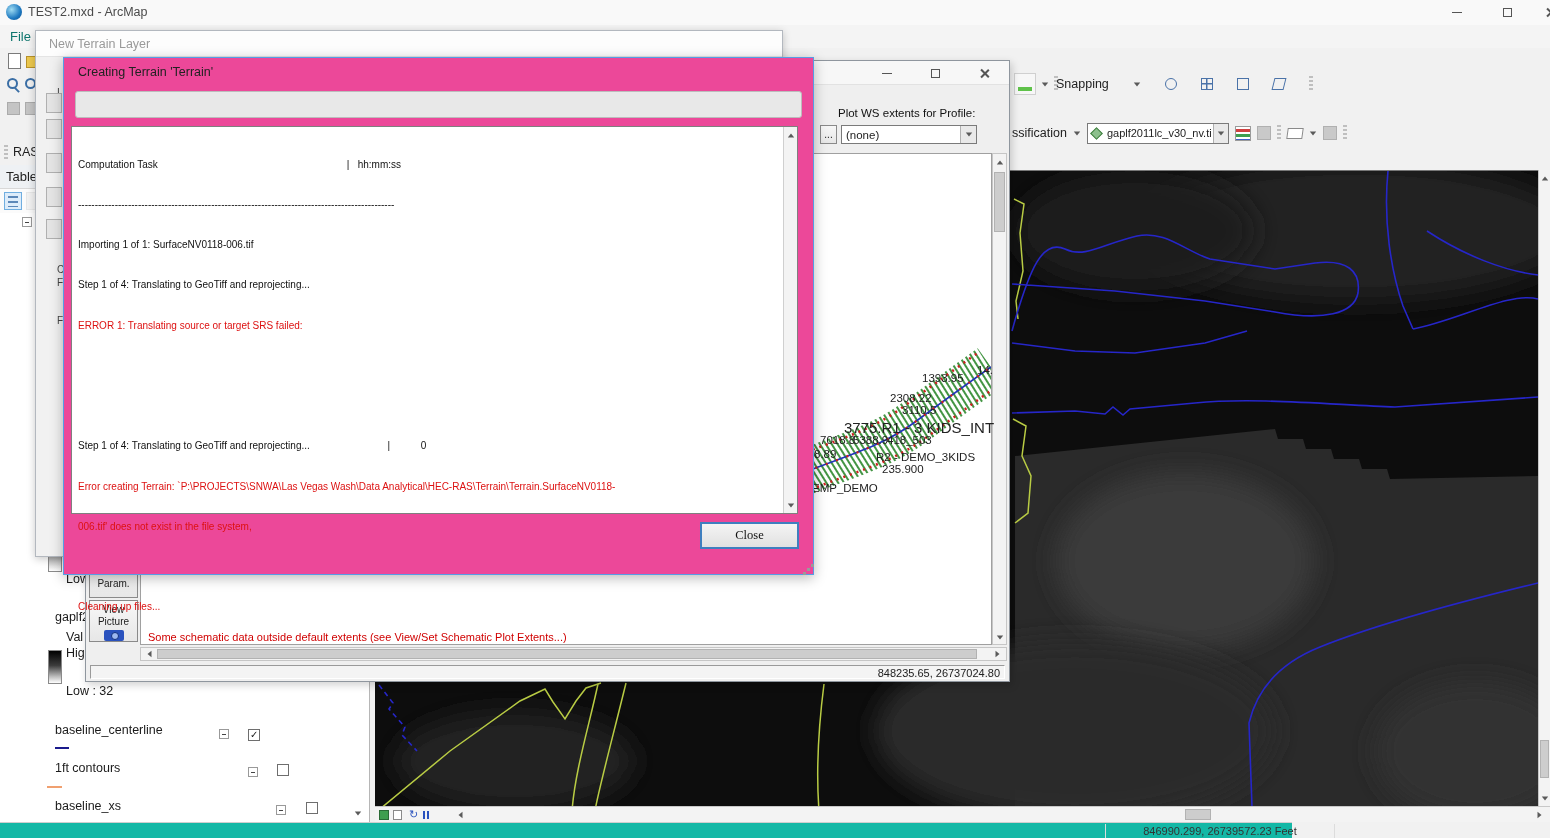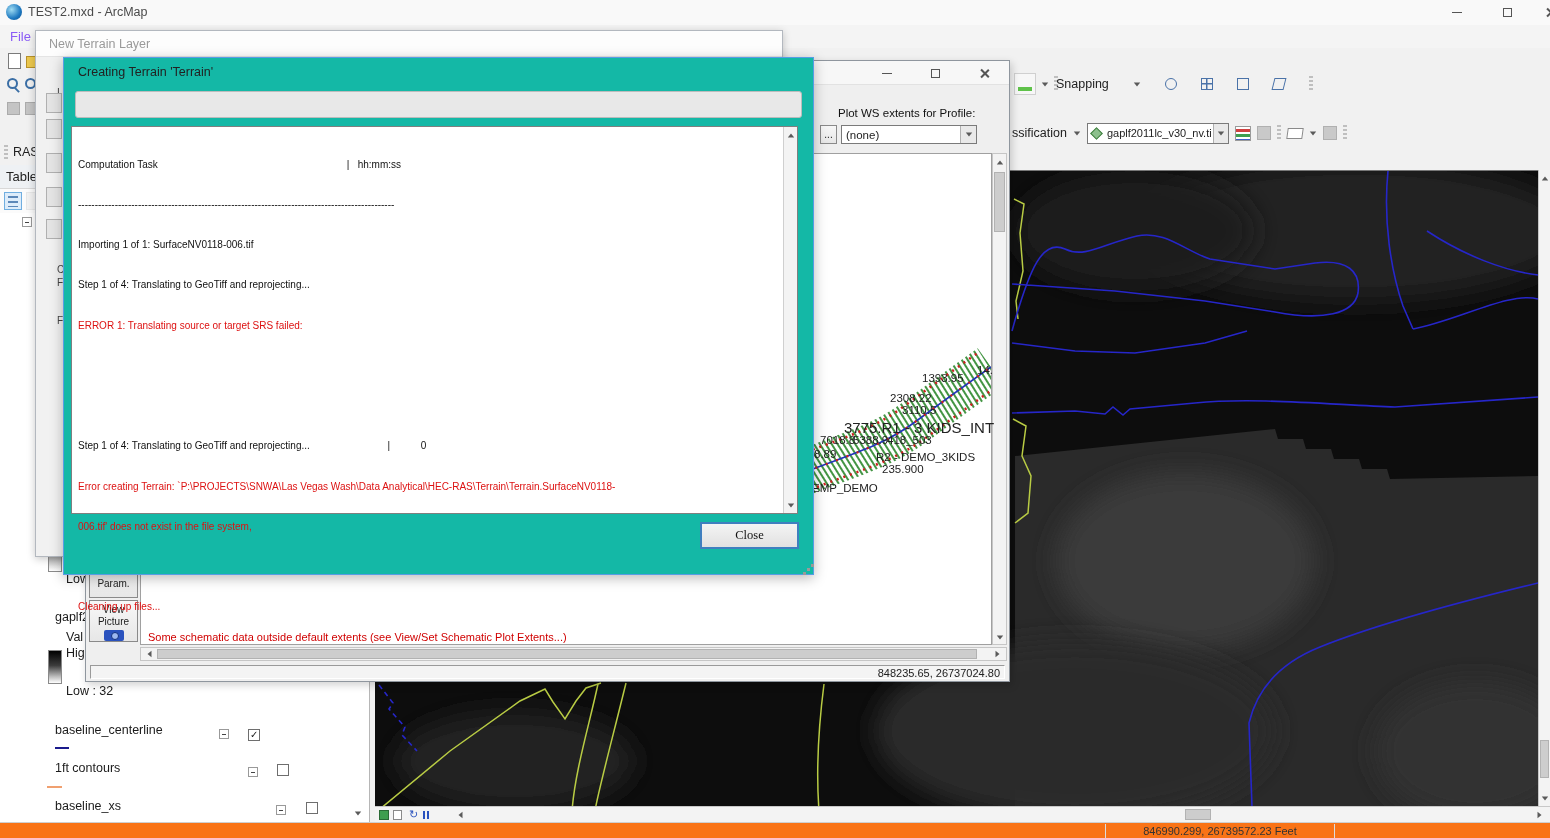--- a/index.html
+++ b/index.html
@@ -63,21 +63,21 @@
       </div>
     <div class="abs sbtn" style="left:1490px;top:0;width:34px;height:25px">
         <span class="g-restore"></span>
       </div>
     <div class="abs sbtn" style="left:1536px;top:0;width:28px;height:25px">
         <span class="g-close"></span>
       </div>
   </div>
 
   <div class="abs" style="left:0;top:25px;width:1550px;height:23px;background:#f4f4f4">
-    <div class="abs lbl" style="left:10px;top:4px;font-size:13px;color:#8b5cf6">File</div>
+    <div class="abs lbl" style="left:10px;top:4px;font-size:13px;color:#0f766e">File</div>
   </div>
 
   <div class="abs" style="left:0;top:48px;width:370px;height:120px;background:#f1f1f1">
     <div class="abs" style="left:8px;top:5px;width:13px;height:16px;background:#fff;border:1px solid #7a7a7a"></div>
     <div class="abs" style="left:26px;top:8px;width:16px;height:12px;background:#ecc84e;border:1px solid #b8922a"></div>
     <div class="abs" style="left:7px;top:30px;width:11px;height:11px;border:2px solid #3a6ea5;border-radius:50%"></div>
     <div class="abs" style="left:14px;top:41px;width:6px;height:2px;background:#3a6ea5;transform:rotate(45deg)"></div>
     <div class="abs" style="left:25px;top:30px;width:11px;height:11px;border:2px solid #3a6ea5;border-radius:50%"></div>
     <div class="abs" style="left:7px;top:54px;width:13px;height:13px;background:#c4c4c4;border:1px solid #ababab"></div>
     <div class="abs" style="left:25px;top:54px;width:13px;height:13px;background:#c4c4c4;border:1px solid #ababab"></div>
@@ -143,21 +143,21 @@
     <div class="abs" style="left:48px;top:4px;width:2px;height:8px;background:#2a52be;box-shadow:4px 0 0 #2a52be"></div>
     <div class="abs sbtn" style="left:78px;top:2px;width:14px;height:12px">
         <span class="tri tri-left tri-sm"></span>
       </div>
     <div class="abs thumb" style="left:810px;top:2px;width:26px;height:11px"></div>
     <div class="abs sbtn" style="left:1157px;top:2px;width:14px;height:12px">
         <span class="tri tri-right tri-sm"></span>
       </div>
   </div>
 
-  <div class="abs" style="left:0;top:822px;width:1550px;height:16px;background:#f97316;border-top:1px solid #cfcfcf">
+  <div class="abs" style="left:0;top:822px;width:1292px;height:16px;background:#14b8a6;border-top:1px solid #cfcfcf">
     <div class="abs" style="left:1105px;top:1px;width:1px;height:14px;background:#dcdcdc"></div>
     <div class="abs lbl" style="left:1112px;top:2px;width:216px;text-align:center;font-size:11px;color:#333">846990.299, 26739572.23 Feet</div>
     <div class="abs" style="left:1334px;top:1px;width:1px;height:14px;background:#dcdcdc"></div>
   </div>
 
   <div class="abs" style="left:0;top:165px;width:370px;height:657px;background:#fff;border-right:1px solid #b6b6b6;z-index:3">
     <div class="abs" style="left:0;top:0;width:369px;height:24px;background:#eef1f4;border-bottom:1px solid #d8d8d8">
       <span class="abs lbl" style="left:6px;top:4px;font-size:13px;color:#222">Table</span>
     </div>
     <div class="abs" style="left:0;top:24px;width:369px;height:24px;background:#fbfbfb">
@@ -371,21 +371,21 @@
     <div class="abs" style="left:10px;top:62px;width:16px;height:20px;background:#e4e4e4;border:1px solid #b0b0b0"></div>
     <div class="abs" style="left:10px;top:88px;width:16px;height:20px;background:#e4e4e4;border:1px solid #b0b0b0"></div>
     <div class="abs" style="left:10px;top:122px;width:16px;height:20px;background:#e4e4e4;border:1px solid #b0b0b0"></div>
     <div class="abs" style="left:10px;top:156px;width:16px;height:20px;background:#e4e4e4;border:1px solid #b0b0b0"></div>
     <div class="abs" style="left:10px;top:188px;width:16px;height:20px;background:#e4e4e4;border:1px solid #b0b0b0"></div>
     <span class="abs lbl" style="left:21px;top:233px;font-size:10px;color:#444">C</span>
     <span class="abs lbl" style="left:21px;top:246px;font-size:10px;color:#444">F</span>
     <span class="abs lbl" style="left:21px;top:284px;font-size:10px;color:#444">F</span>
   </div>
 
-  <div class="abs" style="left:63px;top:57px;width:751px;height:518px;background:#14b8a6;border:1px solid #569de5;z-index:30;box-shadow:0 3px 12px rgba(0,0,0,.28)">
+  <div class="abs" style="left:63px;top:57px;width:751px;height:518px;background:#ec4899;border:1px solid #569de5;z-index:30;box-shadow:0 3px 12px rgba(0,0,0,.28)">
     <span class="abs lbl" style="left:14px;top:7px;font-size:12.5px;color:#222">Creating Terrain 'Terrain'</span>
     <div class="abs" style="left:11px;top:33px;width:727px;height:27px;background:#e8e8e8;border:1px solid #bcbcbc;border-radius:3px"></div>
     <div class="abs" style="left:7px;top:68px;width:727px;height:388px;background:#fff;border:1px solid #7f7f7f">
       <div class="log" style="padding:4px 6px">
         <div>Computation Task                                                                    |   hh:mm:ss</div>
         <div>-----------------------------------------------------------------------------------------------</div>
         <div>Importing 1 of 1: SurfaceNV0118-006.tif</div>
         <div>Step 1 of 4: Translating to GeoTiff and reprojecting...</div>
         <div class="red">ERROR 1: Translating source or target SRS failed:</div>
         <div>&nbsp;</div>

